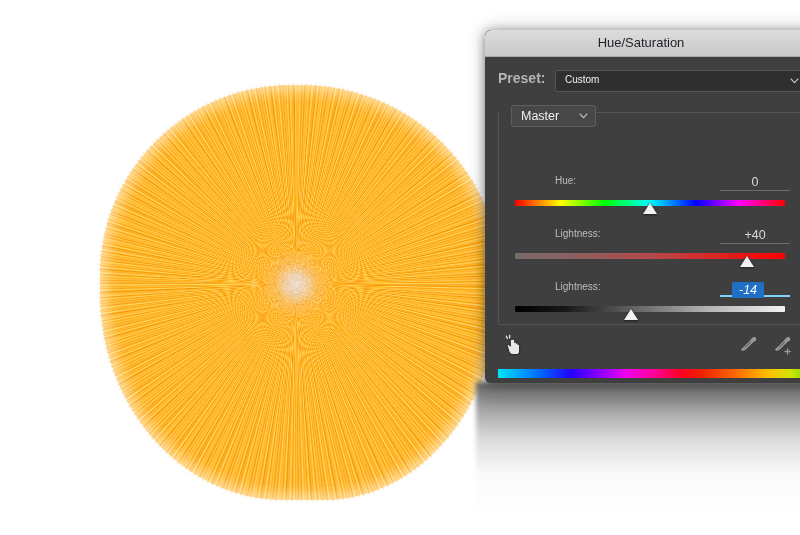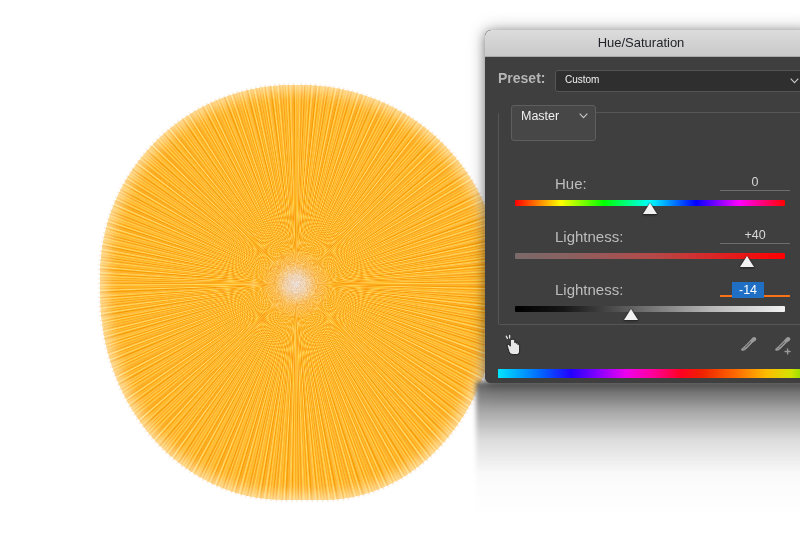--- a/index.html
+++ b/index.html
@@ -198,21 +198,21 @@
   #group-notch {
     position: absolute;
     left: 14px; top: 48px;
     width: 96px; height: 16px;
     background: #3f3f3f;
   }
 
   #master-select {
     position: absolute;
     left: 26px; top: 48px;
-    width: 85px; height: 36px;
+    width: 85px; height: 22px;
     background: #474747;
     border: 1px solid #5e5e5e;
     border-radius: 3px;
     box-sizing: border-box;
   }
   #master-value {
     position: absolute;
     left: 9px; top: 3px;
     font-size: 12.5px;
     color: #f0f0f0;
@@ -221,39 +221,39 @@
     position: absolute;
     right: 7px; top: 7px;
     width: 9px; height: 6px;
   }
 
   
   .slider-group { position: absolute; left: 13px; width: 305px; }
   .slider-label {
     position: absolute;
     left: 57px; top: 0;
-    font-size: 15px;
+    font-size: 10px;
     color: #bdbdbd;
   }
   .value-field {
     position: absolute;
     right: 13px; top: -1px;
     width: 70px; height: 17px;
     border-bottom: 1px solid #6d6d6d;
     box-sizing: border-box;
   }
   .value-text {
     display: block;
     width: 100%;
     text-align: center;
     font-size: 12.5px;
     color: #d8d8d8;
     line-height: 16px;
   }
-  .value-field.selected { border-bottom: 2px solid #f97316; }
+  .value-field.selected { border-bottom: 2px solid #7dd3fc; font-style: italic; }
   .value-field.selected .value-text {
     background: #1f6fc4;
     color: #ffffff;
     width: auto;
     display: inline-block;
     padding: 0 7px;
     margin-left: 12px;
   }
 
   .track {

